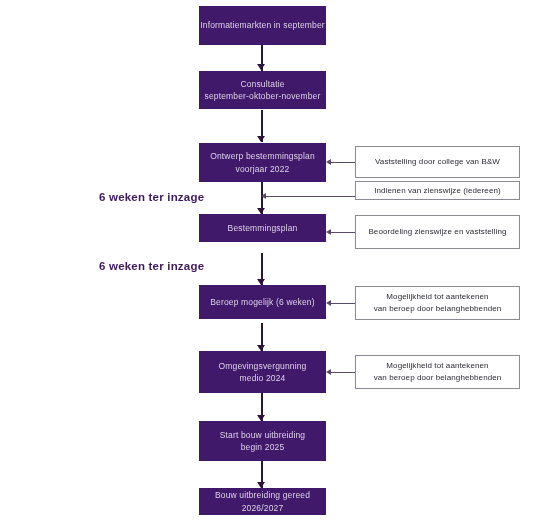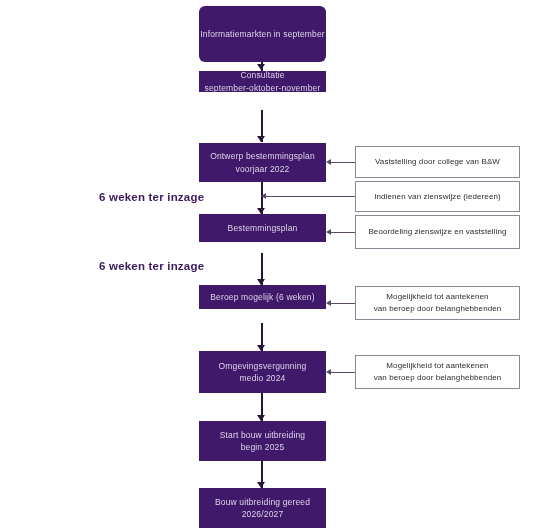--- a/index.html
+++ b/index.html
@@ -135,62 +135,62 @@
 
   <div class="h-line" style="left:331px; top:232px; width:24px;"></div>
   <div class="h-arrow" style="left:326px; top:229px;"></div>
 
   <div class="h-line" style="left:331px; top:303px; width:24px;"></div>
   <div class="h-arrow" style="left:326px; top:300px;"></div>
 
   <div class="h-line" style="left:331px; top:372px; width:24px;"></div>
   <div class="h-arrow" style="left:326px; top:369px;"></div>
 
-  <div class="flow-box" style="top:6px; height:56px;border-radius:6px;">
+  <div class="flow-box" style="top:6px; height:39px;">
     <span class="ln">Informatiemarkten in september</span>
   </div>
 
-  <div class="flow-box" style="top:71px; height:21px;align-items:center;">
+  <div class="flow-box" style="top:71px; height:38px;align-items:center;">
     <span class="ln">Consultatie</span>
     <span class="ln">september-oktober-november</span>
   </div>
 
   <div class="flow-box" style="top:143px; height:39px;">
     <span class="ln">Ontwerp bestemmingsplan</span>
     <span class="ln">voorjaar 2022</span>
   </div>
 
   <div class="flow-box" style="top:214px; height:28px;">
     <span class="ln">Bestemmingsplan</span>
   </div>
 
-  <div class="flow-box" style="top:285px; height:24px;">
+  <div class="flow-box" style="top:285px; height:34px;">
     <span class="ln">Beroep mogelijk (6 weken)</span>
   </div>
 
   <div class="flow-box" style="top:351px; height:42px;">
     <span class="ln">Omgevingsvergunning</span>
     <span class="ln">medio 2024</span>
   </div>
 
   <div class="flow-box" style="top:421px; height:40px;">
     <span class="ln">Start bouw uitbreiding</span>
     <span class="ln">begin 2025</span>
   </div>
 
-  <div class="flow-box" style="top:488px; height:40px;">
+  <div class="flow-box" style="top:488px; height:27px;">
     <span class="ln">Bouw uitbreiding gereed</span>
     <span class="ln">2026/2027</span>
   </div>
 
   <div class="side-box" style="top:146px; height:32px;">
     <span class="ln">Vaststelling door college van B&amp;W</span>
   </div>
 
-  <div class="side-box" style="top:181px; height:31px;">
+  <div class="side-box" style="top:181px; height:19px;">
     <span class="ln">Indienen van zienswijze (iedereen)</span>
   </div>
 
   <div class="side-box" style="top:215px; height:34px;">
     <span class="ln">Beoordeling zienswijze en vaststelling</span>
   </div>
 
   <div class="side-box" style="top:286px; height:34px;">
     <span class="ln">Mogelijkheid tot aantekenen</span>
     <span class="ln">van beroep door belanghebbenden</span>

